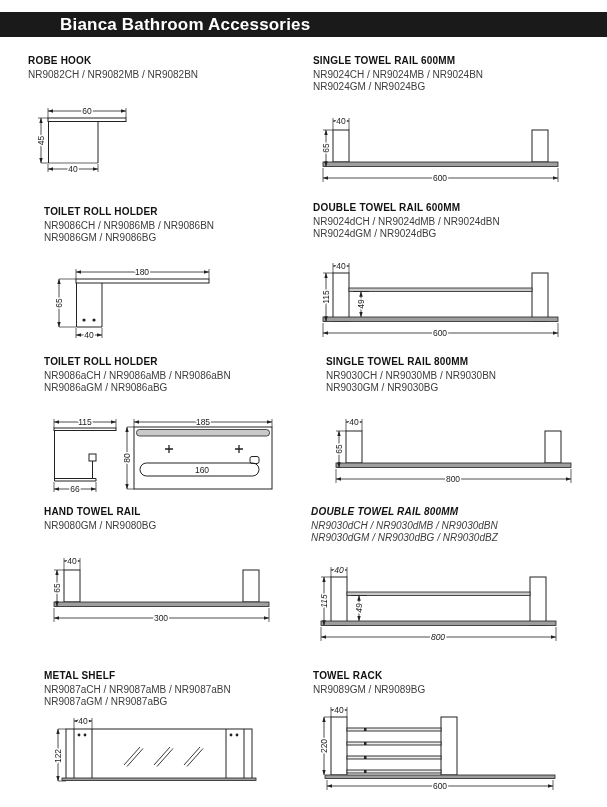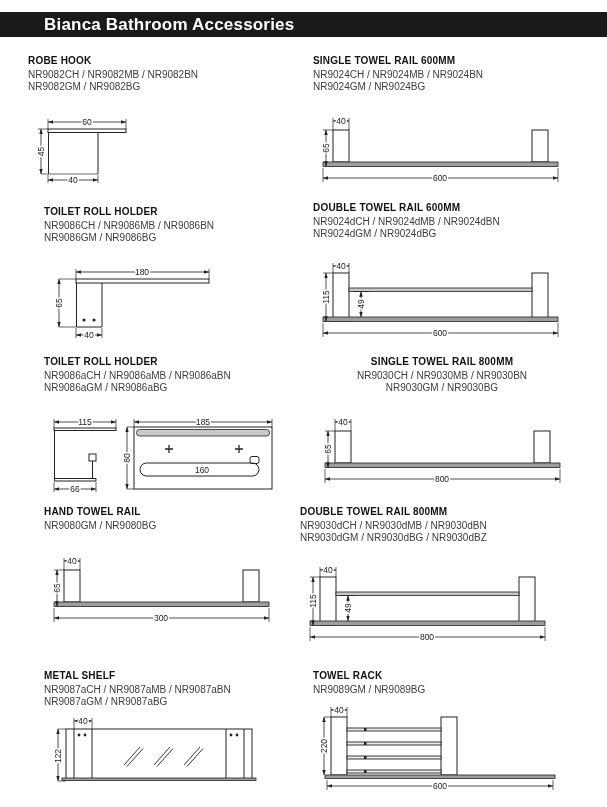--- a/index.html
+++ b/index.html
@@ -3,21 +3,21 @@
 <meta charset="utf-8">
 <style>
   html,body{margin:0;padding:0;}
   body{
     width:607px;height:807px;position:relative;background:#ffffff;
     font-family:"Liberation Sans", sans-serif;overflow:hidden;
   }
   .header-bar{
     position:absolute;left:0;top:12px;width:100%;height:25px;
     background:#1a1a1a;color:#ffffff;font-weight:bold;font-size:17px;
-    line-height:25px;padding-left:44px;box-sizing:border-box;
+    line-height:25px;padding-left:60px;box-sizing:border-box;
     letter-spacing:0.2px;
   }
   .section{position:absolute;width:268px;}
   .p-title{font-size:10px;font-weight:bold;color:#111;line-height:12px;margin-bottom:2px;letter-spacing:0.2px;}
   .p-codes{font-size:10px;color:#3d3d3d;line-height:11.5px;}
   .drawing{margin-top:20px;}
   .drawing.tight{margin-top:8px;}
   
   .ln{stroke:#222;stroke-width:1;fill:none;}
   .ext{stroke:#222;stroke-width:0.7;fill:none;}
@@ -44,21 +44,20 @@
   </defs>
 </svg>
 
 <div class="header-bar">
   <span>Bianca Bathroom Accessories</span>
 </div>
 
 <div class="section" style="left:28px;top:55px;">
   <div class="p-title">ROBE HOOK</div>
   <div class="p-codes">NR9082CH / NR9082MB / NR9082BN</div>
-  <div class="p-codes">NR9082GM / NR9082BG</div>
   <div class="drawing">
     <svg width="135" height="82" viewBox="0 0 135 82">
       <g>
         <line class="ext" x1="20" y1="17" x2="20" y2="7"></line>
         <line class="ext" x1="98" y1="17" x2="98" y2="7"></line>
         <line class="dim" x1="20" y1="10" x2="98" y2="10" marker-start="url(#da)" marker-end="url(#da)"></line>
         <text class="dt" x="59" y="10">60</text>
       </g>
       <g>
         <rect class="ln" x="20" y="17" width="78" height="3.5"></rect>
@@ -231,21 +230,21 @@
           <line class="ext" x1="83" y1="14" x2="90" y2="14"></line>
           <line class="ext" x1="83" y1="76" x2="90" y2="76"></line>
           <line class="dim" x1="83" y1="14" x2="83" y2="76" marker-start="url(#da)" marker-end="url(#da)"></line>
           <text class="dt" x="83" y="45" transform="rotate(-90 83 45)">80</text>
         </g>
       </g>
     </svg>
   </div>
 </div>
 
-<div class="section" style="left:308px;top:356px;text-align:center;">
+<div class="section" style="left:326px;top:356px;">
   <div class="p-title">SINGLE TOWEL RAIL 800MM</div>
   <div class="p-codes">NR9030CH / NR9030MB / NR9030BN</div>
   <div class="p-codes">NR9030GM / NR9030BG</div>
   <div class="drawing">
     <svg width="255" height="78" viewBox="0 0 255 78">
       <g>
         <line class="ext" x1="20" y1="18" x2="20" y2="6"></line>
         <line class="ext" x1="36" y1="18" x2="36" y2="6"></line>
         <line class="dim" x1="20" y1="9" x2="36" y2="9" marker-start="url(#da)" marker-end="url(#da)"></line>
         <text class="dt" x="28" y="9">40</text>
@@ -294,21 +293,21 @@
       <g>
         <line class="ext" x1="10" y1="56" x2="10" y2="70"></line>
         <line class="ext" x1="225" y1="56" x2="225" y2="70"></line>
         <line class="dim" x1="10" y1="66" x2="225" y2="66" marker-start="url(#da)" marker-end="url(#da)"></line>
         <text class="dt" x="117" y="66">300</text>
       </g>
     </svg>
   </div>
 </div>
 
-<div class="section" style="left:300px;top:506px;">
+<div class="section" style="left:311px;top:506px;font-style:italic;">
   <div class="p-title">DOUBLE TOWEL RAIL 800MM</div>
   <div class="p-codes">NR9030dCH / NR9030dMB / NR9030dBN</div>
   <div class="p-codes">NR9030dGM / NR9030dBG / NR9030dBZ</div>
   <div class="drawing">
     <svg width="255" height="92" viewBox="0 0 255 92">
       <g>
         <line class="ext" x1="20" y1="14" x2="20" y2="4"></line>
         <line class="ext" x1="36" y1="14" x2="36" y2="4"></line>
         <line class="dim" x1="20" y1="7" x2="36" y2="7" marker-start="url(#da)" marker-end="url(#da)"></line>
         <text class="dt" x="28" y="7">40</text>

